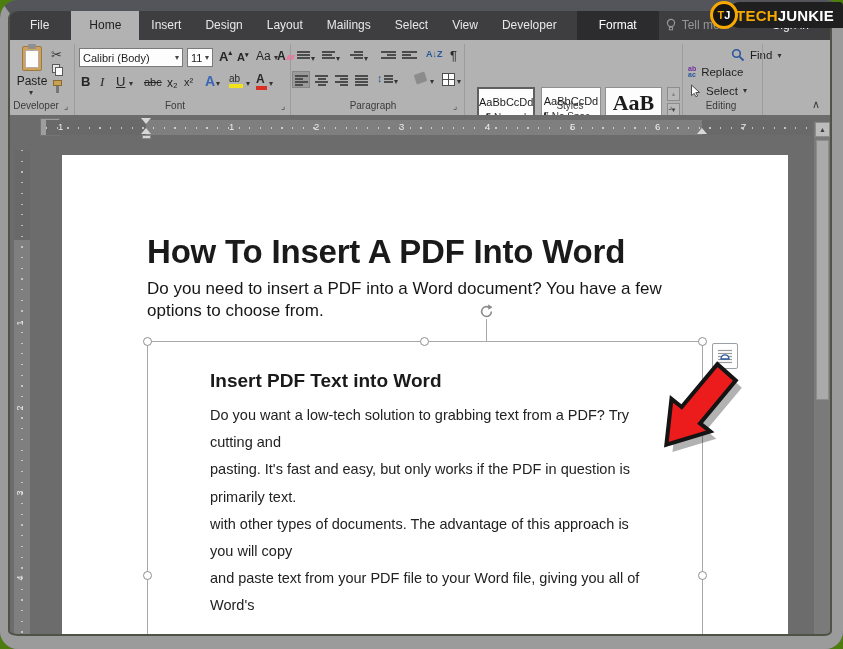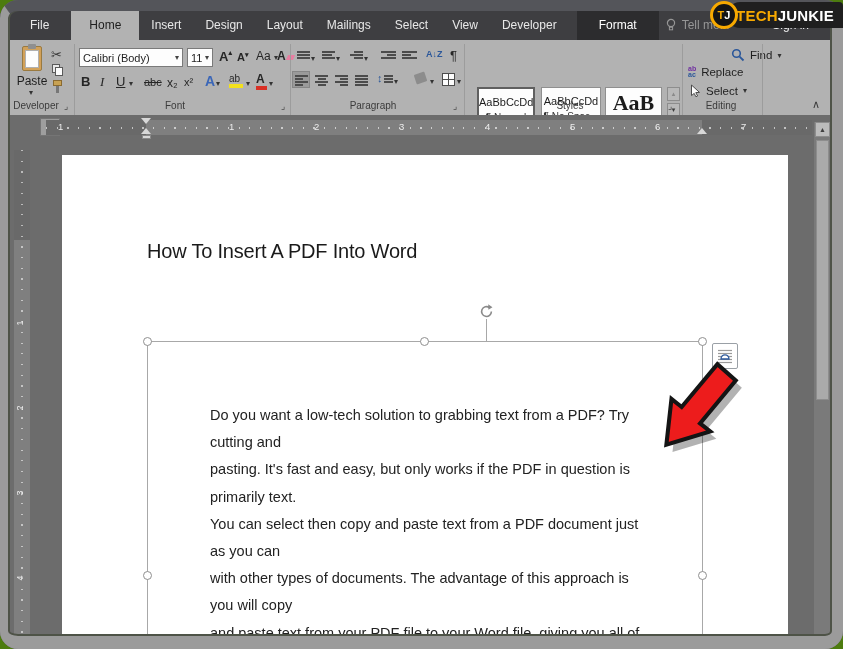--- a/index.html
+++ b/index.html
@@ -49,21 +49,21 @@
   .ticks{position:absolute;left:0;right:0;top:7px;height:2px;
          background-image:repeating-linear-gradient(90deg,rgba(255,255,255,.6) 0 1.2px,transparent 1.2px 10.7px);}
   .rnum{position:absolute;top:1px;font-size:9.5px;color:#ececec;}
   .vruler{position:absolute;left:14px;top:35px;width:16px;bottom:0;background:#7f7f7f;}
   .vruler .dark{position:absolute;left:0;right:0;top:0;height:90px;background:#696969;}
   .vticks{position:absolute;top:0;bottom:0;left:7px;width:2px;
           background-image:repeating-linear-gradient(180deg,rgba(255,255,255,.55) 0 1.2px,transparent 1.2px 10.7px);}
   .vnum{position:absolute;left:3px;font-size:9px;color:#ececec;transform:rotate(-90deg);}
   .tri{width:0;height:0;position:absolute;}
   .page{position:absolute;left:62px;top:40px;width:726px;bottom:-14px;background:#ffffff;overflow:hidden;color:#1a1a1a;}
-  .h1{position:absolute;left:85px;top:85px;font-size:20px;font-weight:400;letter-spacing:-.2px;}
+  .h1{position:absolute;left:85px;top:78px;font-size:33px;font-weight:700;letter-spacing:-.2px;}
   .intro{position:absolute;left:85px;top:123px;font-size:17px;line-height:22px;color:#161616;}
   .tbox{position:absolute;left:85px;top:186px;width:556px;height:600px;
         border-top:1px solid #a8a8a8;border-left:1px solid #a8a8a8;border-right:1px solid #a8a8a8;}
   .hdl{position:absolute;width:9px;height:9px;border-radius:50%;background:#fff;border:1.5px solid #8f8f8f;z-index:5;}
   .h2{position:absolute;left:148px;top:215px;font-size:19px;font-weight:700;}
   .tblines{position:absolute;left:148px;top:247px;width:430px;font-size:14.5px;line-height:27.2px;color:#222;}
   .layoutbtn{position:absolute;left:650px;top:188px;width:26px;height:26px;background:#fff;
              border:1px solid #9aa0a6;border-radius:2px;display:flex;align-items:center;justify-content:center;}
   .scroll{position:absolute;right:12px;top:7px;width:17px;bottom:0;background:#7a7a7a;}
   .scroll .up{position:absolute;top:0;left:1px;width:15px;height:15px;background:#bcbcbc;border:1px solid #8d8d8d;
@@ -308,40 +308,44 @@
       <div class="dark"></div>
       <div class="vticks"></div>
       <div class="vnum" style="top:168px;">1</div>
       <div class="vnum" style="top:253px;">2</div>
       <div class="vnum" style="top:338px;">3</div>
       <div class="vnum" style="top:423px;">4</div>
     </div>
 
     <div class="page">
       <div class="h1">How To Insert A PDF Into Word</div>
+      <div class="intro">
+        <div>Do you need to insert a PDF into a Word document? You have a few</div>
+        <div>options to choose from.</div>
+      </div>
 
       <div class="rot">
         <svg width="17" height="17" viewBox="0 0 16 16">
               <path d="M12.6 8 a4.6 4.6 0 1 1 -1.9 -3.7" fill="none" stroke="#8a8a8a" stroke-width="1.5"></path>
               <path d="M9.6 1.2 L13.6 3.9 L9.8 6.3 Z" fill="#8a8a8a"></path>
             </svg>
       </div>
       <div class="stem"></div>
 
       <div class="tbox"></div>
       <div class="hdl" style="left:81px;top:182px;"></div>
       <div class="hdl" style="left:358px;top:182px;"></div>
       <div class="hdl" style="left:636px;top:182px;"></div>
       <div class="hdl" style="left:81px;top:416px;"></div>
       <div class="hdl" style="left:636px;top:416px;"></div>
 
+      <div class="h2">Insert PDF Text into Word</div>
       <div class="tblines">
         <div>Do you want a low-tech solution to grabbing text from a PDF? Try cutting and</div>
         <div>pasting. It's fast and easy, but only works if the PDF in question is primarily text.</div>
-        <div>You can select then copy and paste text from a PDF document just as you can</div>
         <div>with other types of documents. The advantage of this approach is you will copy</div>
         <div>and paste text from your PDF file to your Word file, giving you all of Word's</div>
 
       </div>
 
       <div class="layoutbtn">
         <svg width="16" height="16" viewBox="0 0 16 16">
           <g stroke="#9a9a9a" stroke-width="1.2">
                 <line x1="1" y1="2.5" x2="15" y2="2.5"></line>
                 <line x1="1" y1="5.5" x2="15" y2="5.5"></line>

